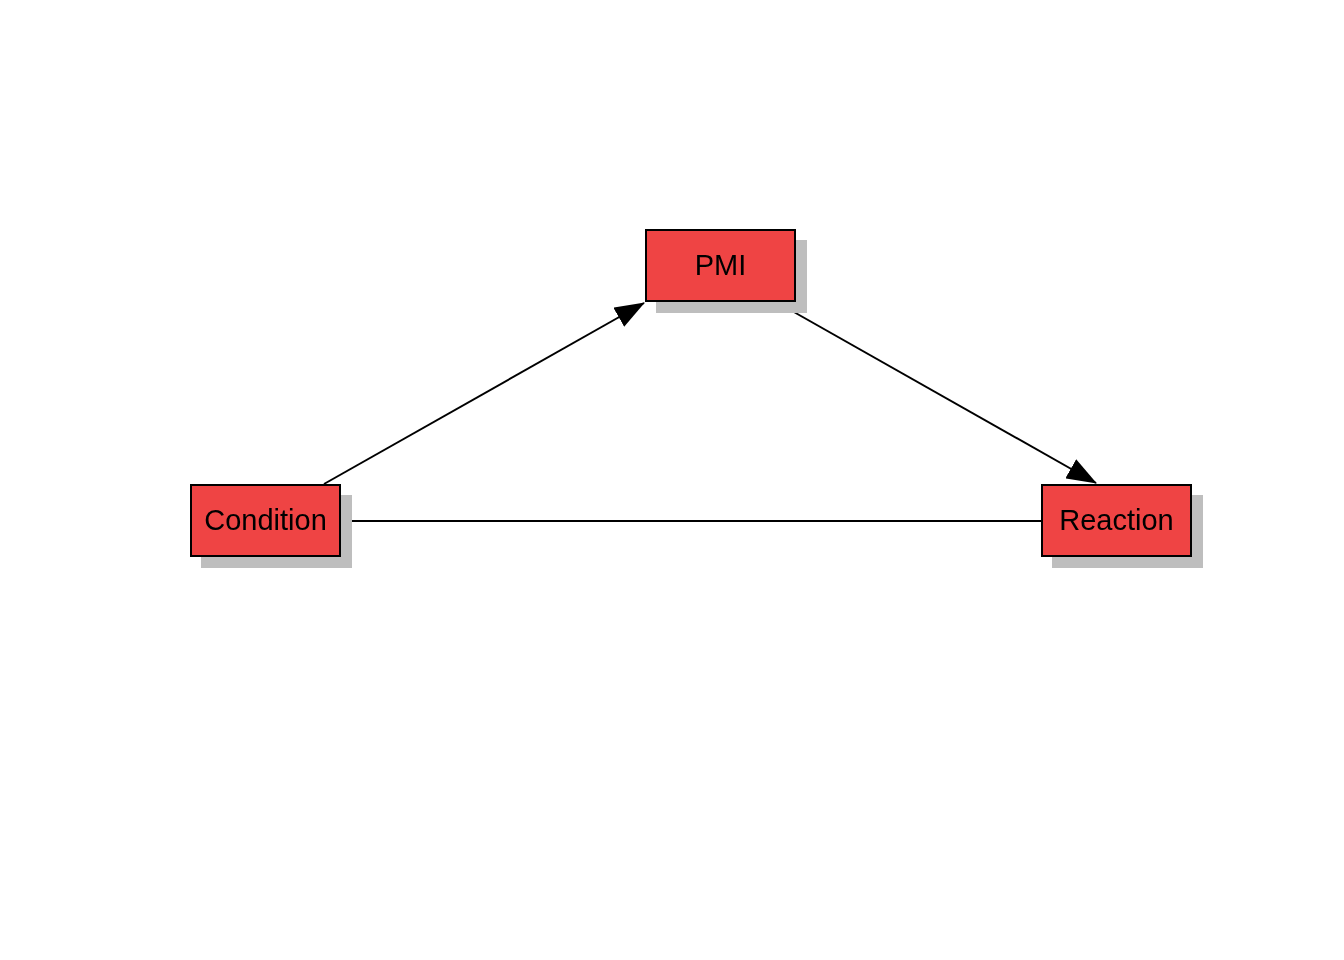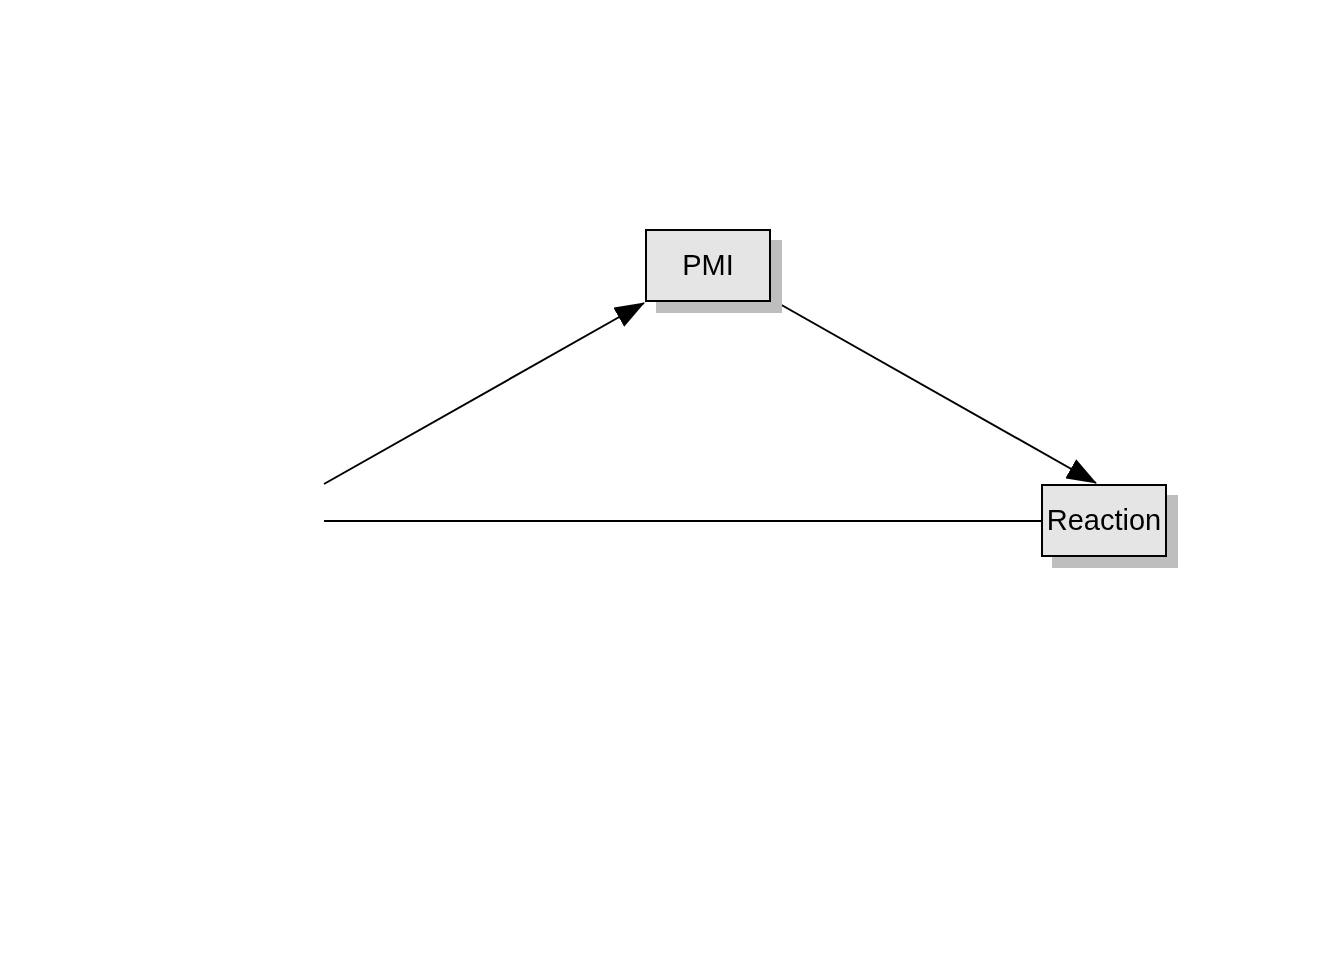--- a/index.html
+++ b/index.html
@@ -18,23 +18,23 @@
   .edges {
     position: absolute;
     left: 0;
     top: 0;
     width: 1344px;
     height: 960px;
     z-index: 1;
   }
   .node {
     position: absolute;
-    width: 126px;
+    width: 151px;
     height: 73px;
-    background: #e5e5e5;
+    background: #ef4444;
     border: 2.5px solid #000000;
     box-sizing: border-box;
     box-shadow: 11px 11px 0 #bebebe;
     display: flex;
     align-items: center;
     justify-content: center;
     z-index: 2;
   }
   .node span {
     font-size: 29px;
@@ -55,20 +55,23 @@
     <defs>
       <marker id="arrowhead" markerWidth="16" markerHeight="11" refX="14.5" refY="5.5" orient="auto" markerUnits="strokeWidth">
         <path d="M0,0 L15,5.5 L0,11 Z" fill="#000000"></path>
       </marker>
     </defs>
     <line x1="324" y1="484" x2="644" y2="303" stroke="#000000" stroke-width="2" marker-end="url(#arrowhead)"></line>
     <line x1="778" y1="303" x2="1096" y2="483" stroke="#000000" stroke-width="2" marker-end="url(#arrowhead)"></line>
     <line x1="324" y1="521" x2="1095" y2="521" stroke="#000000" stroke-width="2" marker-end="url(#arrowhead)"></line>
   </svg>
 
+  <div class="node node-condition">
+    <span>Condition</span>
+  </div>
 
   <div class="node node-pmi">
     <span>PMI</span>
   </div>
 
   <div class="node node-reaction">
     <span>Reaction</span>
   </div>
 
 </div>

